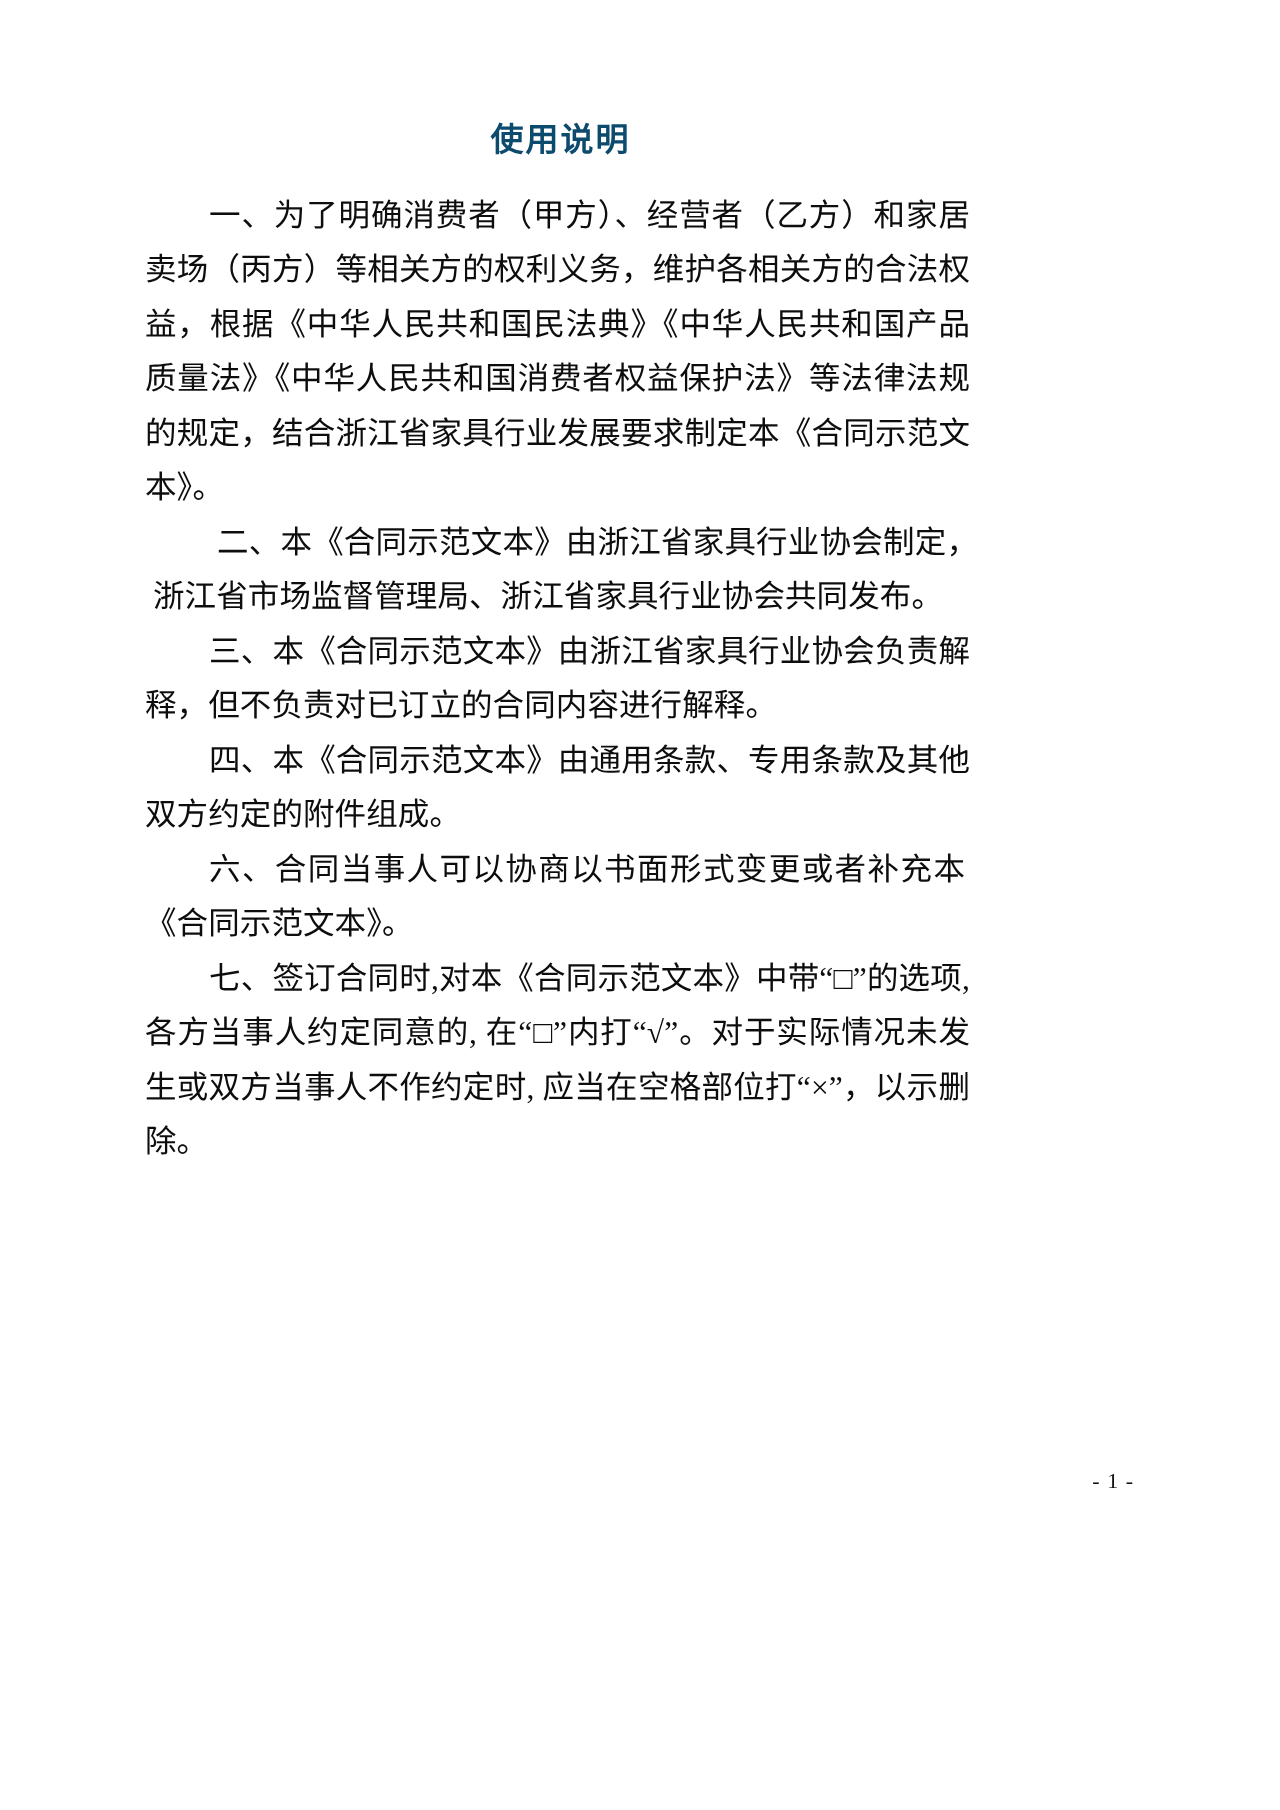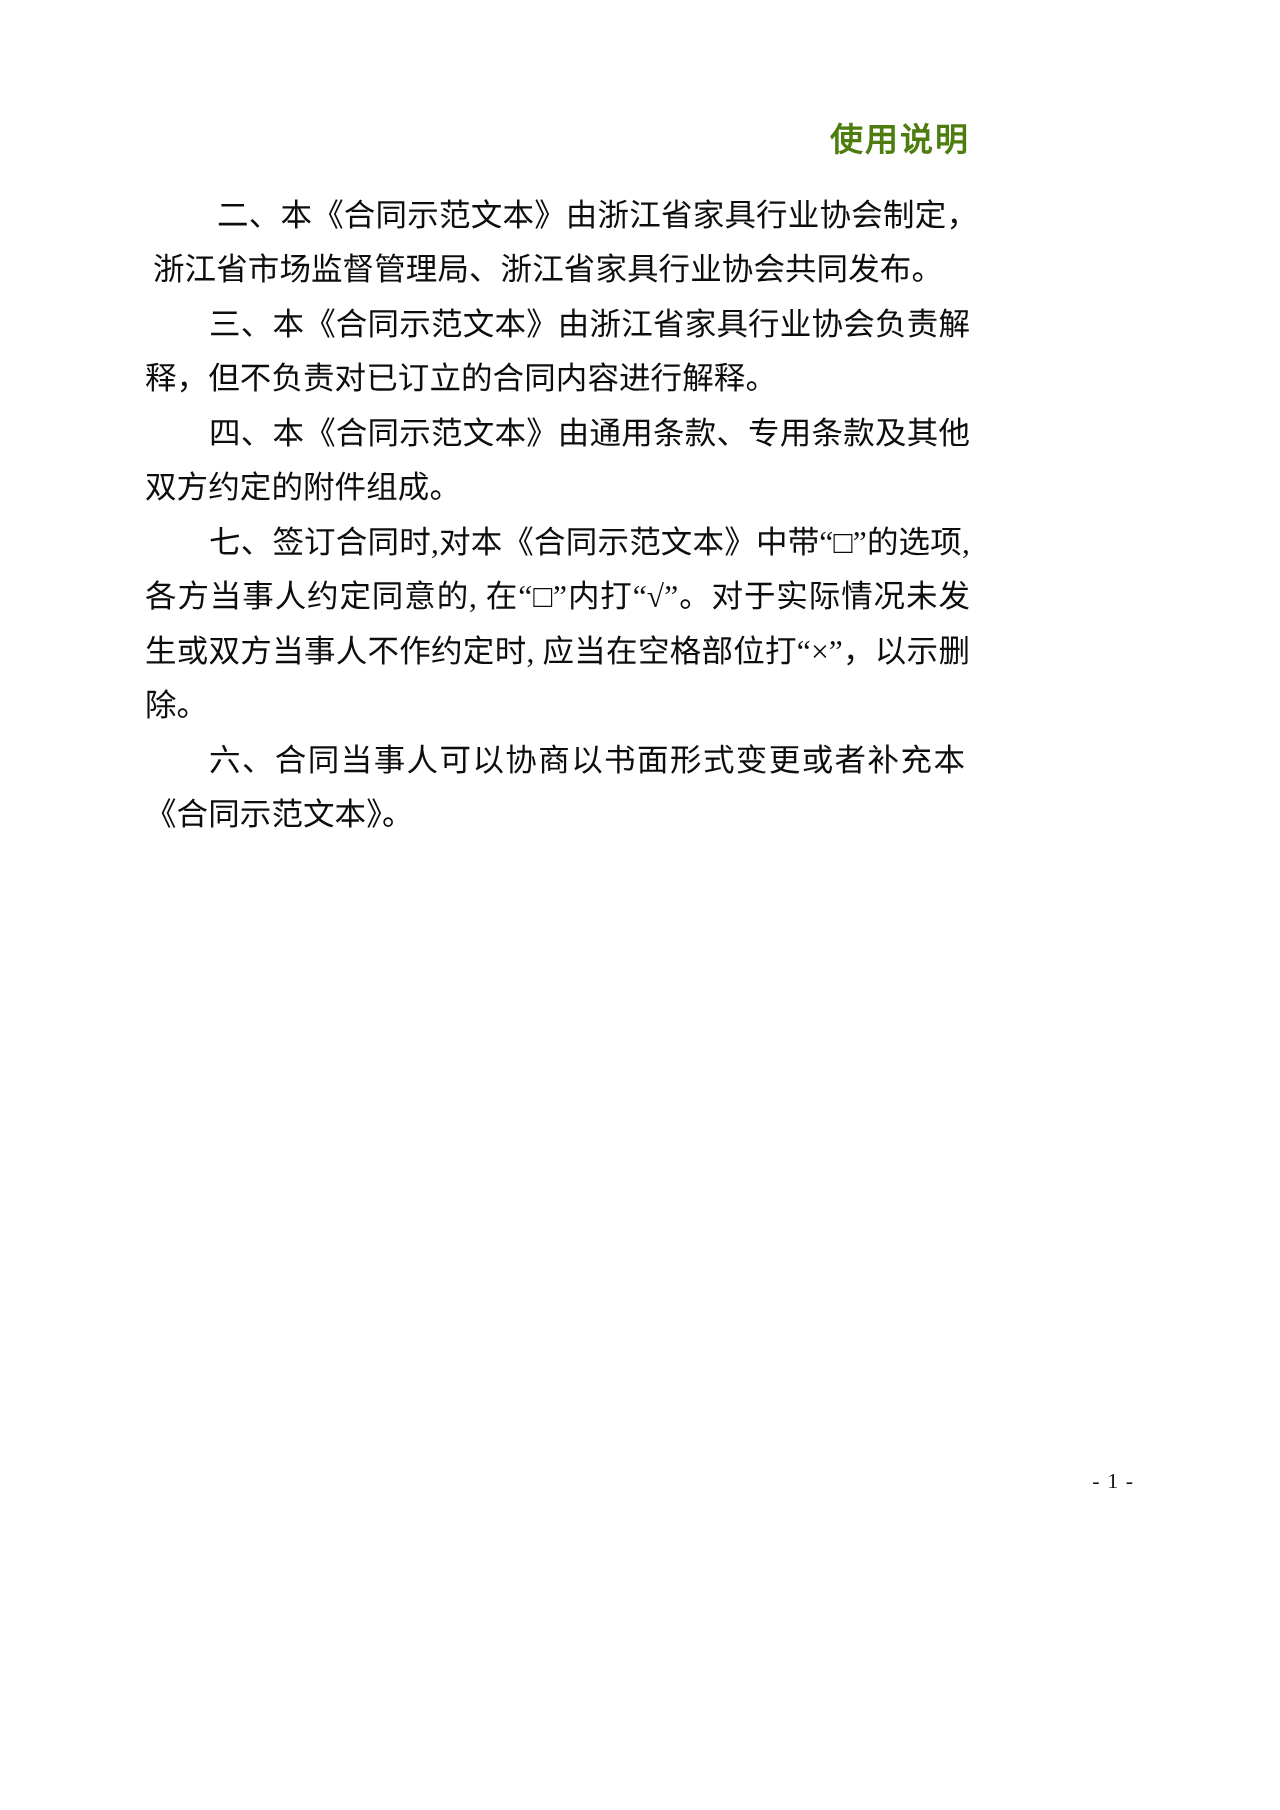--- a/index.html
+++ b/index.html
@@ -27,27 +27,27 @@
 
   .page-body {
     position: absolute;
     left: 145px;
     top: 118px;
     width: 825px;
   }
 
   
   .doc-title {
-    text-align: right;
+    text-align: center;
     font-size: 33px;
     line-height: 1.35;
     letter-spacing: 2px;
     font-weight: 700;
     font-family: Liberation Sans, sans-serif;
-    color: #4d7c0f;
+    color: #0c4a6e;
     margin: 0 0 26px 0;
     padding-left: 6px;
   }
 
   
   .para-list {
     margin: 0;
     padding: 0;
     list-style: none;
   }
@@ -91,30 +91,31 @@
 <body>
 
 <div class="page">
 
   <div class="page-body">
 
     <h1 class="doc-title">使用说明</h1>
 
     <div class="para-list">
 
+      <p class="para p1">一、为了明确消费者（甲方）、经营者（乙方）和家居卖场（丙方）等相关方的权利义务，维护各相关方的合法权益，根据《中华人民共和国民法典》《中华人民共和国产品质量法》《中华人民共和国消费者权益保护法》等法律法规的规定，结合浙江省家具行业发展要求制定本《合同示范文本》。</p>
 
       <p class="para p2">二、本《合同示范文本》由浙江省家具行业协会制定，浙江省市场监督管理局、浙江省家具行业协会共同发布。</p>
 
       <p class="para p3">三、本《合同示范文本》由浙江省家具行业协会负责解释，但不负责对已订立的合同内容进行解释。</p>
 
       <p class="para p4">四、本《合同示范文本》由通用条款、专用条款及其他双方约定的附件组成。</p>
 
 
+      <p class="para p6">六、合同当事人可以协商以书面形式变更或者补充本《合同示范文本》。</p>
+
       <p class="para p7">七、签订合同时,对本《合同示范文本》中带“□”的选项, 各方当事人约定同意的, 在“□”内打“√”。对于实际情况未发生或双方当事人不作约定时, 应当在空格部位打“×”，以示删除。</p>
-
-      <p class="para p6">六、合同当事人可以协商以书面形式变更或者补充本《合同示范文本》。</p>
 
     </div>
   </div>
 
   <div class="page-number">- 1 -</div>
 
 </div>
 
 </body></html>

